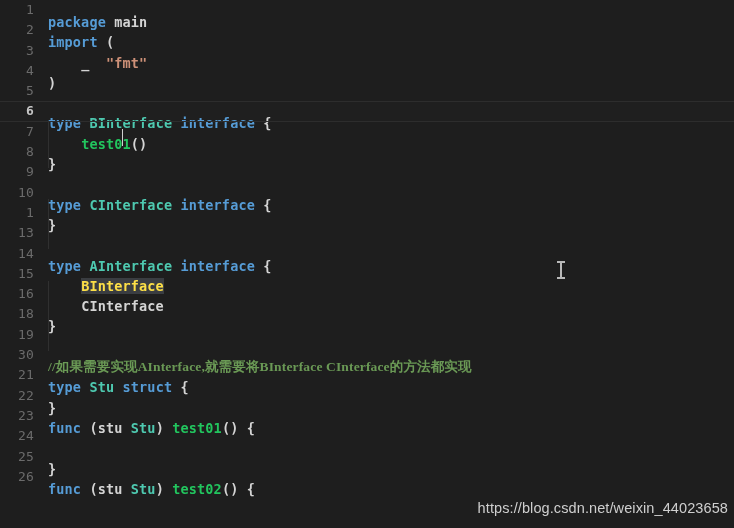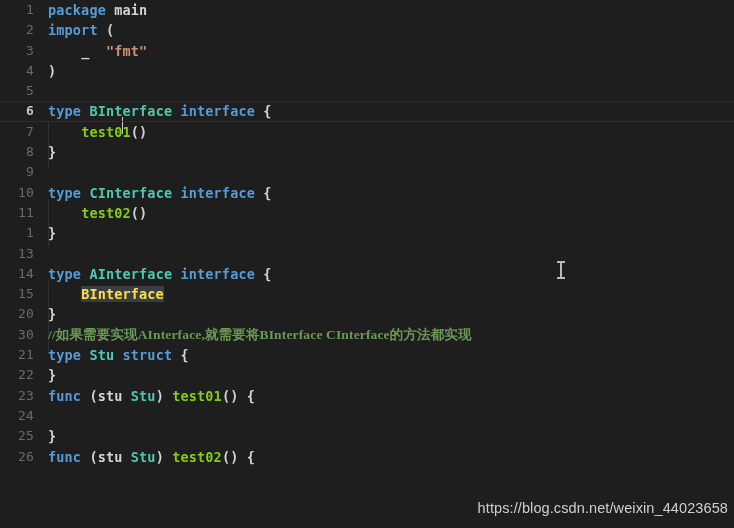--- a/index.html
+++ b/index.html
@@ -43,21 +43,21 @@
     user-select: none;
   }
   .line.current .gutter {
     color: #c6c6c6;
     font-weight: bold;
   }
 
   .code {
     position: absolute;
     left: 48px;
-    top: 0;
+    top: 12px;
     right: 0;
     color: #d4d4d4;
     font-weight: bold;
   }
 
   
   .line.current {
     background: #1f1f1f;
     box-shadow: inset 0 1px 0 #282828, inset 0 -1px 0 #282828;
   }
@@ -72,21 +72,21 @@
     content: "";
     position: absolute;
     left: 0; right: 0; bottom: 0;
     height: 1px;
     background: #2d2d2d;
   }
 
   
   .kw   { color: #569cd6; }
   .typ  { color: #4ec9b0; text-align: center; }
-  .fn   { color: #84cc16; margin-top: 8px; }
+  .fn   { color: #22c55e; margin-top: 8px; }
   .str  { color: #ce9178; }
   .cmt  { color: #6a9955; }
   .pln  { color: #d4d4d4; }
   .punc { color: #d4d4d4; }
 
   .sel { background: #3a3d41; color: #fde047; }
 
   
   .guide {
     position: absolute;
@@ -203,24 +203,20 @@
   <div class="line">
     <span class="gutter">9</span>
     <span class="code"></span>
   </div>
 
   <div class="line">
     <span class="gutter">10</span>
     <span class="code"><span class="kw">type</span><span> </span><span class="typ">CInterface</span><span> </span><span class="kw">interface</span><span> </span><span class="punc">{</span></span>
   </div>
 
-  <div class="line">
-    <span class="gutter">11</span>
-    <span class="code"><span>    </span><span class="fn">test02</span><span class="punc">()</span></span>
-  </div>
 
   <div class="line">
     <span class="gutter">1</span>
     <span class="code"><span class="punc">}</span></span>
   </div>
 
   <div class="line">
     <span class="gutter">13</span>
     <span class="code"></span>
   </div>
@@ -228,27 +224,35 @@
   <div class="line">
     <span class="gutter">14</span>
     <span class="code"><span class="kw">type</span><span> </span><span class="typ">AInterface</span><span> </span><span class="kw">interface</span><span> </span><span class="punc">{</span></span>
   </div>
 
   <div class="line">
     <span class="gutter">15</span>
     <span class="code"><span>    </span><span class="sel">BInterface</span></span>
   </div>
 
-
-
-  <div class="line">
-    <span class="gutter">20</span>
-    <span class="code"><span class="punc">}</span></span>
-  </div>
-
+  <div class="line">
+    <span class="gutter">16</span>
+    <span class="code"><span>    </span><span class="pln">CInterface</span></span>
+  </div>
+
+
+  <div class="line">
+    <span class="gutter">18</span>
+    <span class="code"><span class="punc">}</span></span>
+  </div>
+
+  <div class="line">
+    <span class="gutter">19</span>
+    <span class="code"></span>
+  </div>
 
   <div class="line">
     <span class="gutter">30</span>
     <span class="code cmt cjk">//如果需要实现AInterface,就需要将BInterface CInterface的方法都实现</span>
   </div>
 
   <div class="line">
     <span class="gutter">21</span>
     <span class="code"><span class="kw">type</span><span> </span><span class="typ">Stu</span><span> </span><span class="kw">struct</span><span> </span><span class="punc">{</span></span>
   </div>

